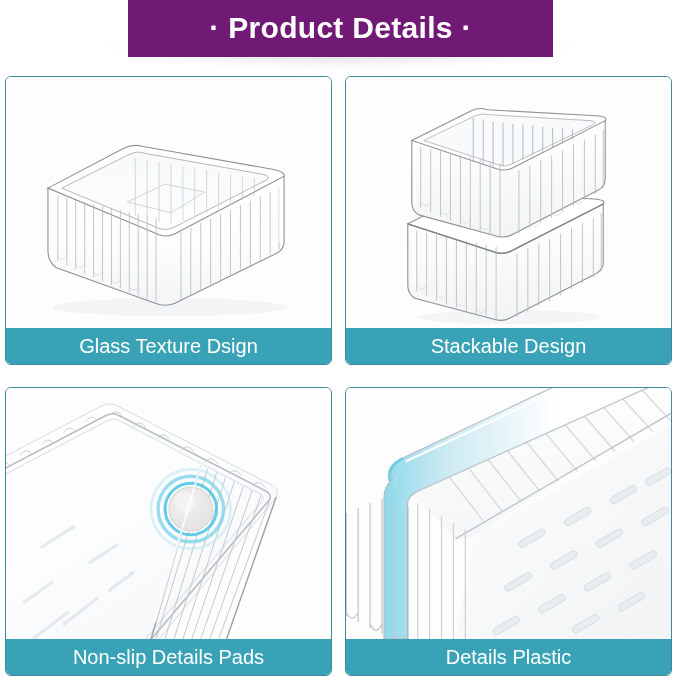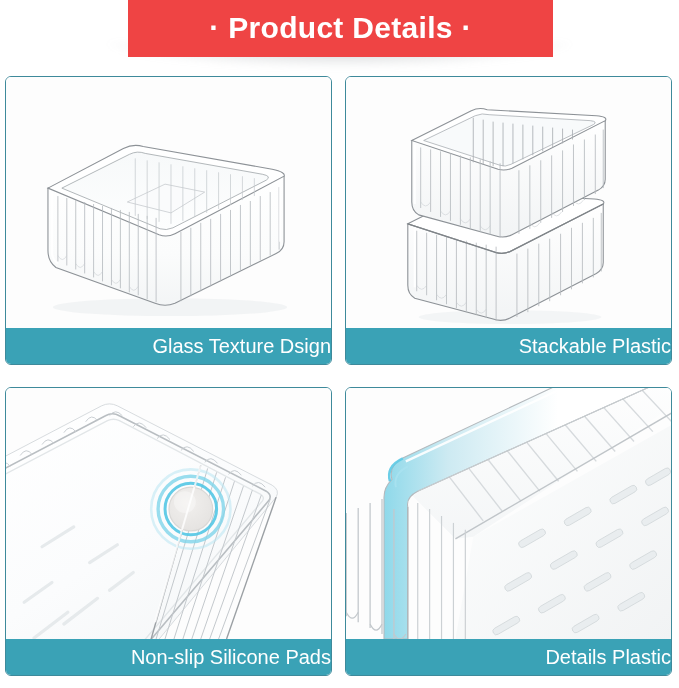--- a/index.html
+++ b/index.html
@@ -33,21 +33,21 @@
                 rgba(140,145,150,0.22) 40%,
                 rgba(255,255,255,0) 72%);
     filter: blur(3px);
   }
   .header-banner {
     position: absolute;
     left: 128px;
     top: 0px;
     width: 425px;
     height: 57px;
-    background: #ef4444;
+    background: #701a75;
     display: flex;
     align-items: center;
     justify-content: center;
   }
   .header-title {
     color: #ffffff;
     font-size: 30px;
     font-weight: bold;
     letter-spacing: 0.3px;
     white-space: nowrap;
@@ -84,21 +84,21 @@
     overflow: hidden;
     background: #fdfdfd;
   }
   .card-label {
     position: absolute;
     left: 0; right: 0; bottom: 0;
     height: 36px;
     background: #3aa2b6;
     display: flex;
     align-items: center;
-    justify-content: flex-end;
+    justify-content: center;
   }
   .card-label-text {
     color: #ffffff;
     font-size: 20px;
     font-weight: normal;
     white-space: nowrap;
     line-height: 1;
     padding-bottom: 1px;
   }
 
@@ -305,21 +305,21 @@
           </g>
 
           <path d="M62 148 L151 177 Q158 179 165 176 L259 128" fill="none" stroke="#7f8488" stroke-width="1.3"></path>
 
           <path d="M69 68 L69 128" stroke="#ffffff" stroke-width="2.2" fill="none" opacity="0.9"></path>
           <path d="M69 152 L69 212" stroke="#ffffff" stroke-width="2.2" fill="none" opacity="0.9"></path>
         </svg>
       </div>
     </div>
     <div class="card-label">
-      <span class="card-label-text">Stackable Plastic</span>
+      <span class="card-label-text">Stackable Design</span>
     </div>
   </div>
 
   <div class="card">
     <div class="card-photo">
       <div class="art">
         <svg viewBox="0 0 327 253" preserveAspectRatio="xMidYMid meet">
           <defs>
             <linearGradient id="g3base" x1="0.1" y1="0" x2="0.9" y2="1">
               <stop offset="0%" stop-color="#ffffff"></stop>
@@ -382,21 +382,21 @@
           </g>
 
           <circle cx="186" cy="122" r="22" fill="url(#g3pad)" stroke="#dad8d6" stroke-width="1.2"></circle>
           <circle cx="180" cy="115" r="11" fill="#ffffff" opacity="0.35"></circle>
 
           <path d="M196 78 L150 236" fill="none" stroke="#ffffff" stroke-width="2" opacity="0.8"></path>
         </svg>
       </div>
     </div>
     <div class="card-label">
-      <span class="card-label-text">Non-slip Silicone Pads</span>
+      <span class="card-label-text">Non-slip Details Pads</span>
     </div>
   </div>
 
   <div class="card">
     <div class="card-photo">
       <div class="art">
         <svg viewBox="0 0 327 253" preserveAspectRatio="xMidYMid meet">
           <defs>
             <linearGradient id="g4wall" x1="0" y1="0" x2="0" y2="1">
               <stop offset="0%" stop-color="#ffffff"></stop>

